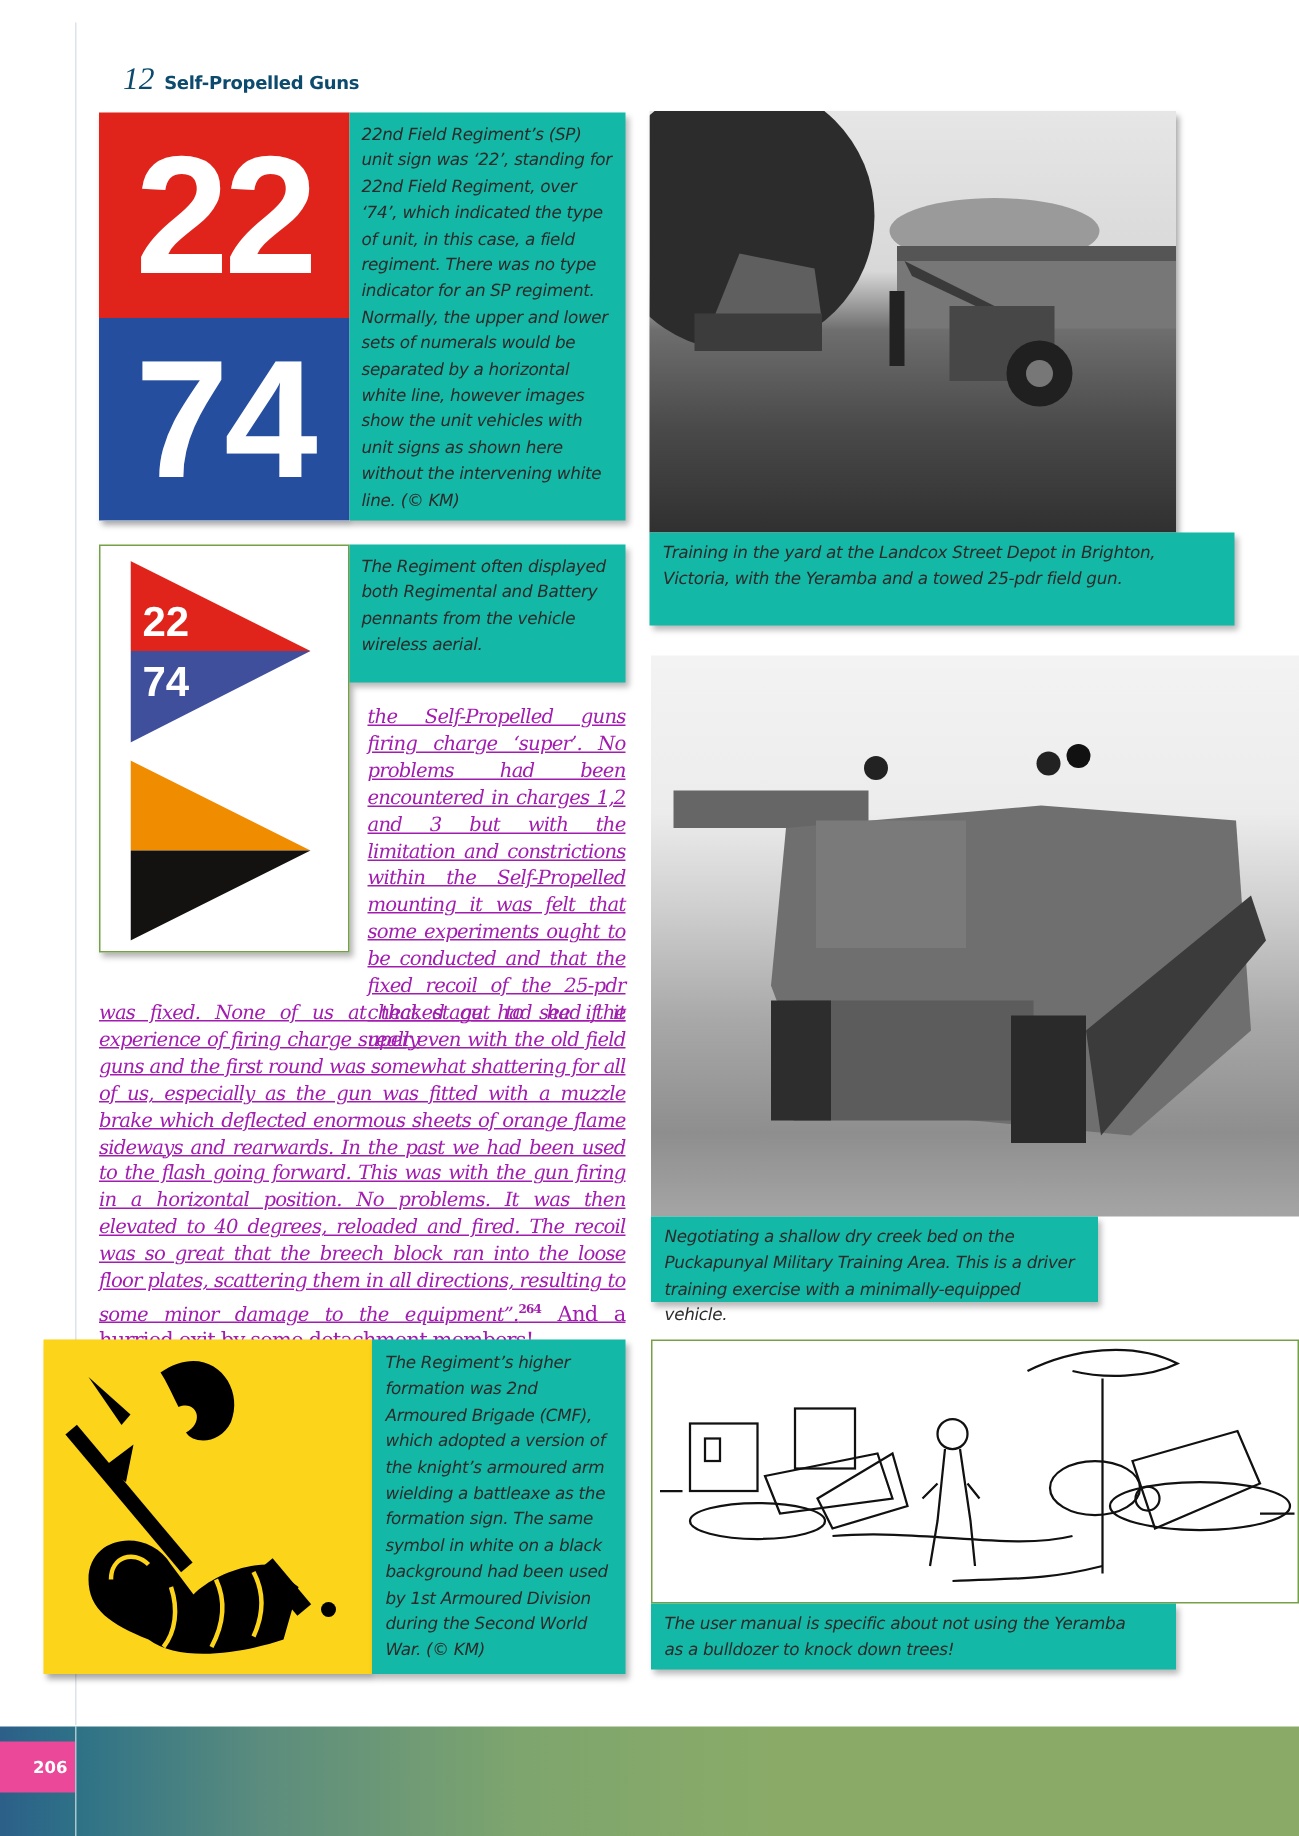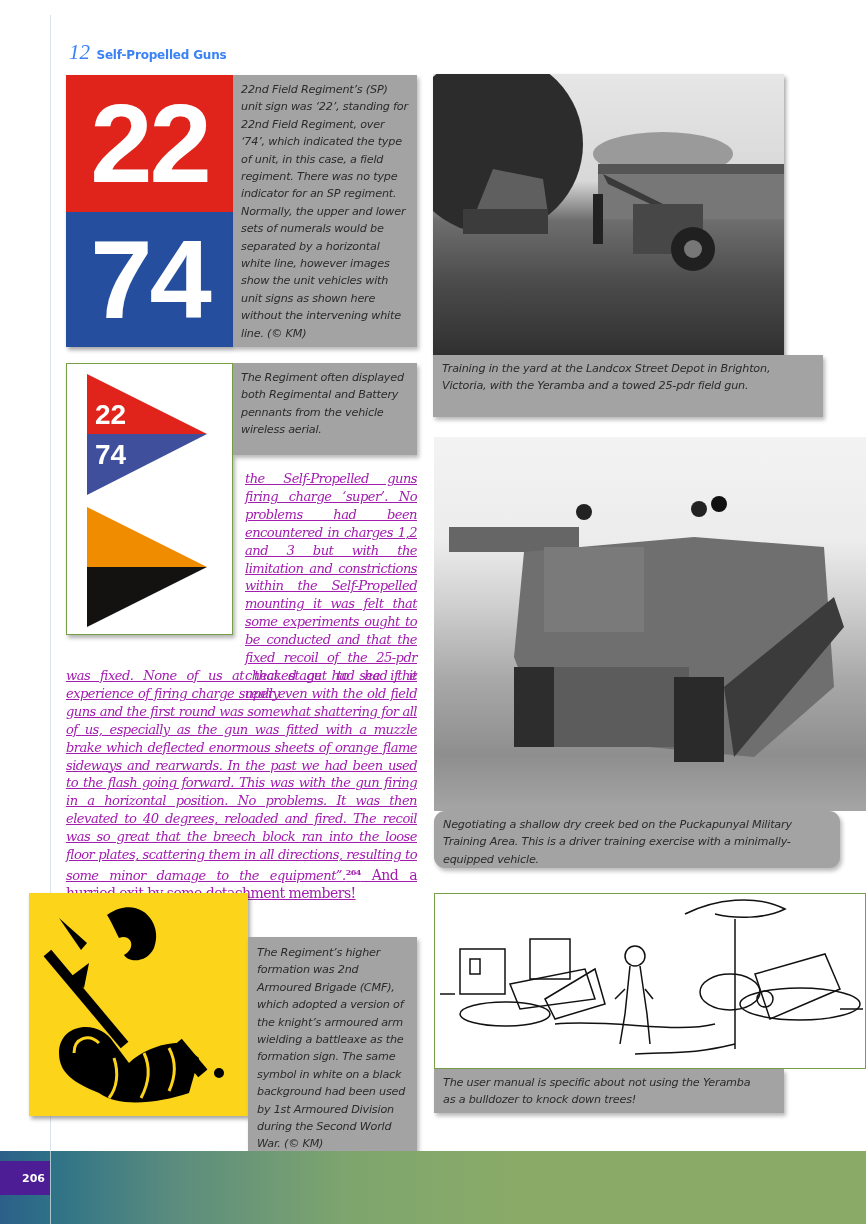--- a/index.html
+++ b/index.html
@@ -1,27 +1,27 @@
 <!DOCTYPE html>
 <html><head>
 <meta charset="utf-8">
 <style>
   * { box-sizing: border-box; margin: 0; padding: 0; }
   html, body { width: 866px; height: 1224px; background: #ffffff; overflow: hidden; }
   body { position: relative; font-family: "Liberation Sans", sans-serif; }
 
   .margin-rule { position: absolute; left: 50px; top: 15px; width: 1px; height: 1135px; background: #dde3ea; }
 
-  .chapter-head { position: absolute; left: 69px; top: 40px; color: #3b82f6; }
+  .chapter-head { position: absolute; left: 82px; top: 40px; color: #0c4a6e; }
   .chapter-num { font-family: "Liberation Serif", serif; font-style: italic; font-size: 21px; }
   .chapter-title { font-family: "DejaVu Sans", sans-serif; font-weight: bold; font-size: 12px; margin-left: 2px; letter-spacing: -0.2px; }
 
   .panel { position: absolute; box-shadow: 2px 3px 4px rgba(0,0,0,0.35); }
   .caption {
-    position: absolute; background: #a3a3a3; color: #2b2b2b;
+    position: absolute; background: #14b8a6; color: #2b2b2b;
     font-family: "DejaVu Sans", sans-serif; font-style: italic; font-size: 11.2px; line-height: 17.4px;
     box-shadow: 2px 3px 4px rgba(0,0,0,0.28);
     letter-spacing: -0.2px;
   }
 
   
   .unit-sign { left: 66px; top: 75px; width: 167px; height: 272px; }
   .us-top { height: 137px; background: #e0241b; color: #fff; display: flex; align-items: center; justify-content: center; }
   .us-bot { height: 135px; background: #254e9e; color: #fff; display: flex; align-items: center; justify-content: center; }
   .us-num { font-family: "Liberation Sans", sans-serif; font-weight: bold; font-size: 112px; letter-spacing: -3px; line-height: 1; }
@@ -40,21 +40,21 @@
   
   .photo { position: absolute; overflow: hidden; }
   .photo1 { left: 433px; top: 74px; width: 351px; height: 281px; background: linear-gradient(180deg, #e6e6e6 0%, #d8d8d8 38%, #6e6e6e 52%, #4a4a4a 75%, #303030 100%); }
   .photo2 { left: 434px; top: 437px; width: 432px; height: 374px; background: linear-gradient(180deg, #f3f3f3 0%, #ececec 28%, #cfcfcf 45%, #a8a8a8 65%, #8e8e8e 85%, #a5a5a5 100%); }
   .drawing { position: absolute; left: 434px; top: 893px; width: 432px; height: 176px; border: 1.5px solid #76a047; background: #fff; }
 
   .formation-sign { left: 29px; top: 893px; width: 219px; height: 223px; background: #fcd419; }
 
   .footer-band { position: absolute; left: 0; top: 1151px; width: 866px; height: 73px; background: linear-gradient(90deg, #2c5f89 0%, #2e7287 6%, #5b8c7e 20%, #7ea56e 40%, #8aab68 60%, #8aab68 100%); }
   .footer-rule { position: absolute; left: 50px; top: 1151px; width: 1px; height: 73px; background: rgba(255,255,255,0.6); }
-  .page-num { position: absolute; left: 0; top: 1161px; width: 50px; height: 34px; background: #4c1d95; color: #fff; font-family: "DejaVu Sans", sans-serif; font-weight: bold; font-size: 11px; display: flex; align-items: center; justify-content: flex-end; padding-right: 5px; }
+  .page-num { position: absolute; left: 0; top: 1161px; width: 50px; height: 34px; background: #ec4899; color: #fff; font-family: "DejaVu Sans", sans-serif; font-weight: bold; font-size: 11px; display: flex; align-items: center; justify-content: flex-end; padding-right: 5px; }
 </style>
 </head>
 <body>
 
 <div class="margin-rule"></div>
 
 <div class="chapter-head">
   <span class="chapter-num">12</span>
   <span class="chapter-title">Self-Propelled Guns</span>
 </div>
@@ -108,38 +108,38 @@
     <rect x="110" y="110" width="100" height="85" fill="#7a7a7a"></rect>
     <rect x="95" y="230" width="160" height="80" fill="#5c5c5c"></rect>
     <rect x="80" y="230" width="40" height="80" fill="#2d2d2d"></rect>
     <rect x="240" y="240" width="50" height="85" fill="#2a2a2a"></rect>
     <polygon points="290,250 400,160 410,190 300,320" fill="#3b3b3b"></polygon>
     <circle cx="150" cy="75" r="8" fill="#222"></circle>
     <circle cx="265" cy="72" r="8" fill="#222"></circle>
     <circle cx="285" cy="67" r="8" fill="#111"></circle>
   </svg>
 </div>
-<div class="caption" style="left:434px; top:811px; width:406px; height:57px; padding:5px 8px 12px 9px;border-radius:11px;">Negotiating a shallow dry creek bed on the Puckapunyal Military Training Area. This is a driver training exercise with a minimally-equipped vehicle.</div>
+<div class="caption" style="left:434px; top:811px; width:298px; height:57px; padding:5px 8px 12px 9px;">Negotiating a shallow dry creek bed on the Puckapunyal Military Training Area. This is a driver training exercise with a minimally-equipped vehicle.</div>
 
 <div class="panel formation-sign">
   <svg width="219" height="223" viewBox="0 0 219 223">
     <polygon points="30,25 58,50 52,57" fill="#000"></polygon>
     <rect x="52" y="46" width="10" height="120" fill="#000" transform="rotate(-40 57 106)"></rect>
     <path d="M78,22 C110,0 135,30 125,55 C118,70 100,70 95,62 C108,55 102,40 90,45 C85,35 82,28 78,22 Z" fill="#000"></path>
     <polygon points="40,85 60,70 55,95" fill="#000"></polygon>
     <path d="M30,160 C30,130 70,125 85,150 L100,170 C110,160 130,150 150,150 L170,165 L160,200 C130,210 90,215 70,200 C45,190 30,180 30,160 Z" fill="#000"></path>
     <path d="M45,160 C45,145 60,140 70,150" stroke="#fcd419" stroke-width="3" fill="none"></path>
     <path d="M85,165 C90,180 88,195 80,205" stroke="#fcd419" stroke-width="3" fill="none"></path>
     <path d="M115,160 C122,175 120,190 112,205" stroke="#fcd419" stroke-width="3" fill="none"></path>
     <path d="M140,155 C148,170 146,185 140,198" stroke="#fcd419" stroke-width="3" fill="none"></path>
     <rect x="155" y="145" width="12" height="40" fill="#000" transform="rotate(-40 161 165)"></rect>
     <circle cx="190" cy="180" r="5" fill="#000"></circle>
   </svg>
 </div>
-<div class="caption" style="left:248px; top:893px; width:169px; height:223px; padding:7px 4px 0 9px;margin-top:44px;">The Regiment’s higher formation was 2nd Armoured Brigade (CMF), which adopted a version of the knight’s armoured arm wielding a battleaxe as the formation sign. The same symbol in white on a black background had been used by 1st Armoured Division during the Second World War. (© KM)</div>
+<div class="caption" style="left:248px; top:893px; width:169px; height:223px; padding:7px 4px 0 9px;">The Regiment’s higher formation was 2nd Armoured Brigade (CMF), which adopted a version of the knight’s armoured arm wielding a battleaxe as the formation sign. The same symbol in white on a black background had been used by 1st Armoured Division during the Second World War. (© KM)</div>
 
 <div class="drawing">
   <svg width="430" height="174" viewBox="0 0 430 174">
     <g stroke="#111" stroke-width="1.5" fill="none">
       <line x1="5" y1="100" x2="20" y2="100"></line>
       <rect x="25" y="55" width="45" height="45"></rect>
       <rect x="35" y="65" width="10" height="15"></rect>
       <rect x="95" y="45" width="40" height="40"></rect>
       <polygon points="75,90 150,75 160,105 85,115"></polygon>
       <polygon points="110,105 160,75 170,110 120,125"></polygon>

